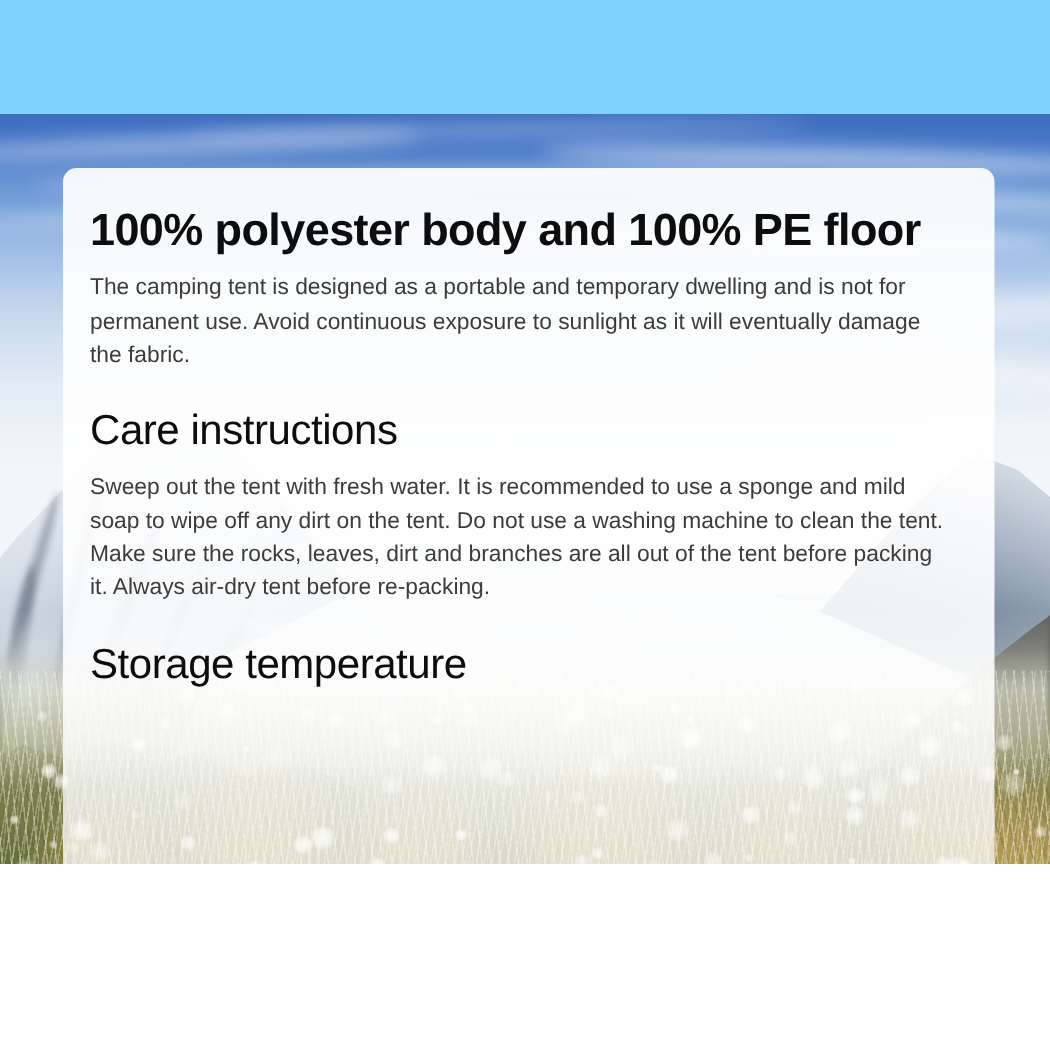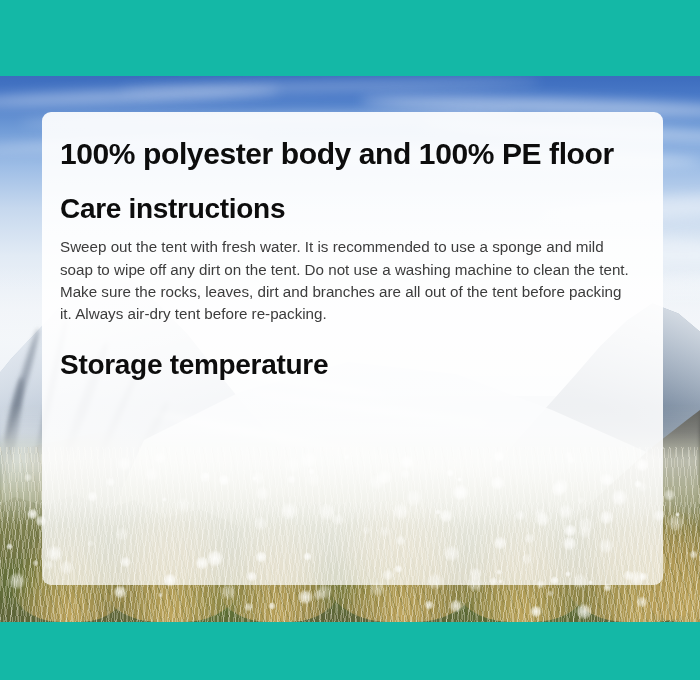--- a/index.html
+++ b/index.html
@@ -11,22 +11,22 @@
     width: 700px;
     height: 700px;
     overflow: hidden;
     font-family: "Liberation Sans", "DejaVu Sans", sans-serif;
   }
 
   
   .stage {
     position: relative;
     width: 700px;
-    height: 680px;
-    background: #14b8a6;
+    height: 576px;
+    background: #7dd3fc;
     overflow: hidden;
   }
 
   
   .photo {
     position: absolute;
     left: 0;
     top: 76px;
     width: 700px;
     height: 546px;
@@ -283,21 +283,21 @@
     line-height: 1.08;
     font-weight: bold;
     color: #0d0d0d;
     letter-spacing: -0.4px;
     white-space: nowrap;
   }
   .h2 {
     margin: 24px 0 0 0;
     font-size: 28px;
     line-height: 1.1;
-    font-weight: bold;
+    font-weight: normal;
     color: #0d0d0d;
     letter-spacing: -0.3px;
   }
   .body {
     margin: 11px 0 0 0;
     font-size: 15.2px;
     line-height: 1.47;
     color: #3c3c3c;
     max-width: 572px;
   }
@@ -479,20 +479,21 @@
         <div class="puff" style="width: 10.9026px; height: 10.9026px; left: 523.928px; top: 457.342px; opacity: 0.49;"></div>
         <div class="puff" style="width: 17.8943px; height: 17.8943px; left: 405.434px; top: 413.303px; opacity: 0.53;"></div>
         <div class="puff" style="width: 14.1098px; height: 14.1098px; left: 399.778px; top: 379.271px; opacity: 0.9;"></div>
       </div>
   </div>
 
   <div class="card">
 
     <h1 class="h1">100% polyester body and 100% PE floor</h1>
 
+    <p class="body">The camping tent is designed as a portable and temporary dwelling and is not for permanent use. Avoid continuous exposure to sunlight as it will eventually damage the fabric.</p>
 
     <div class="section">
       <h2 class="h2">Care instructions</h2>
       <p class="body">Sweep out the tent with fresh water. It is recommended to use a sponge and mild soap to wipe off any dirt on the tent. Do not use a washing machine to clean the tent. Make sure the rocks, leaves, dirt and branches are all out of the tent before packing it. Always air-dry tent before re-packing.</p>
     </div>
 
     <div class="section">
       <h2 class="h2">Storage temperature</h2>
     </div>
 

